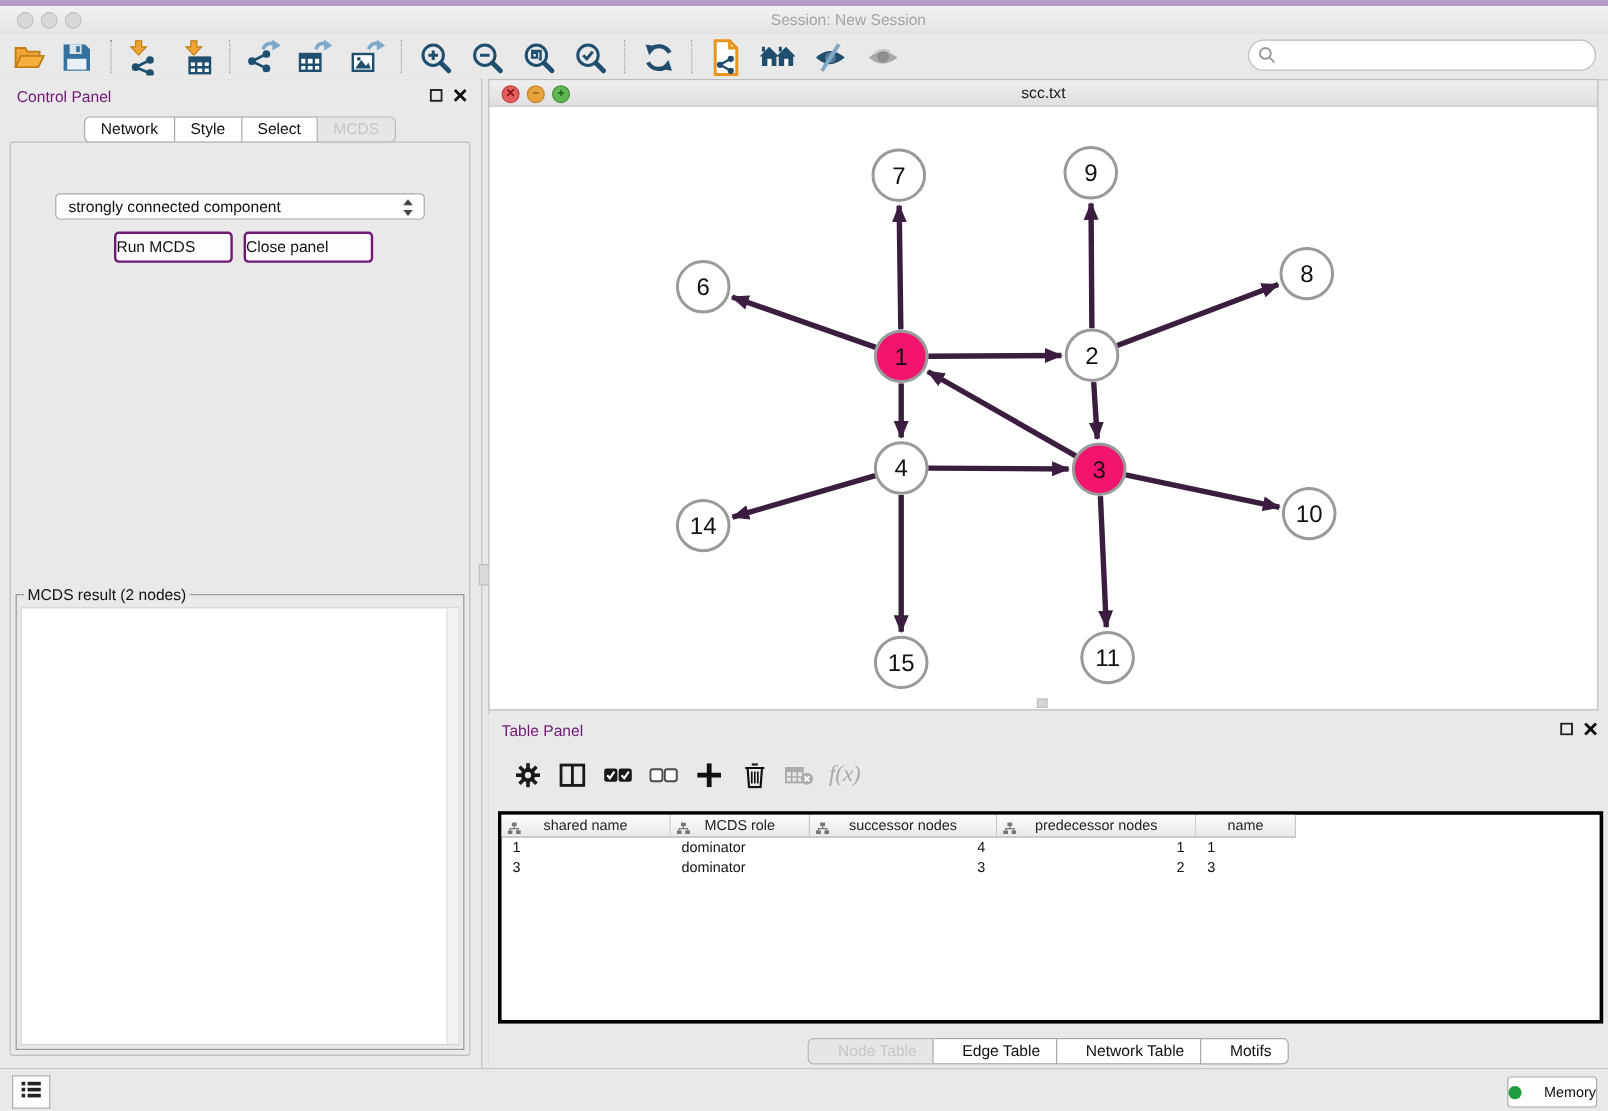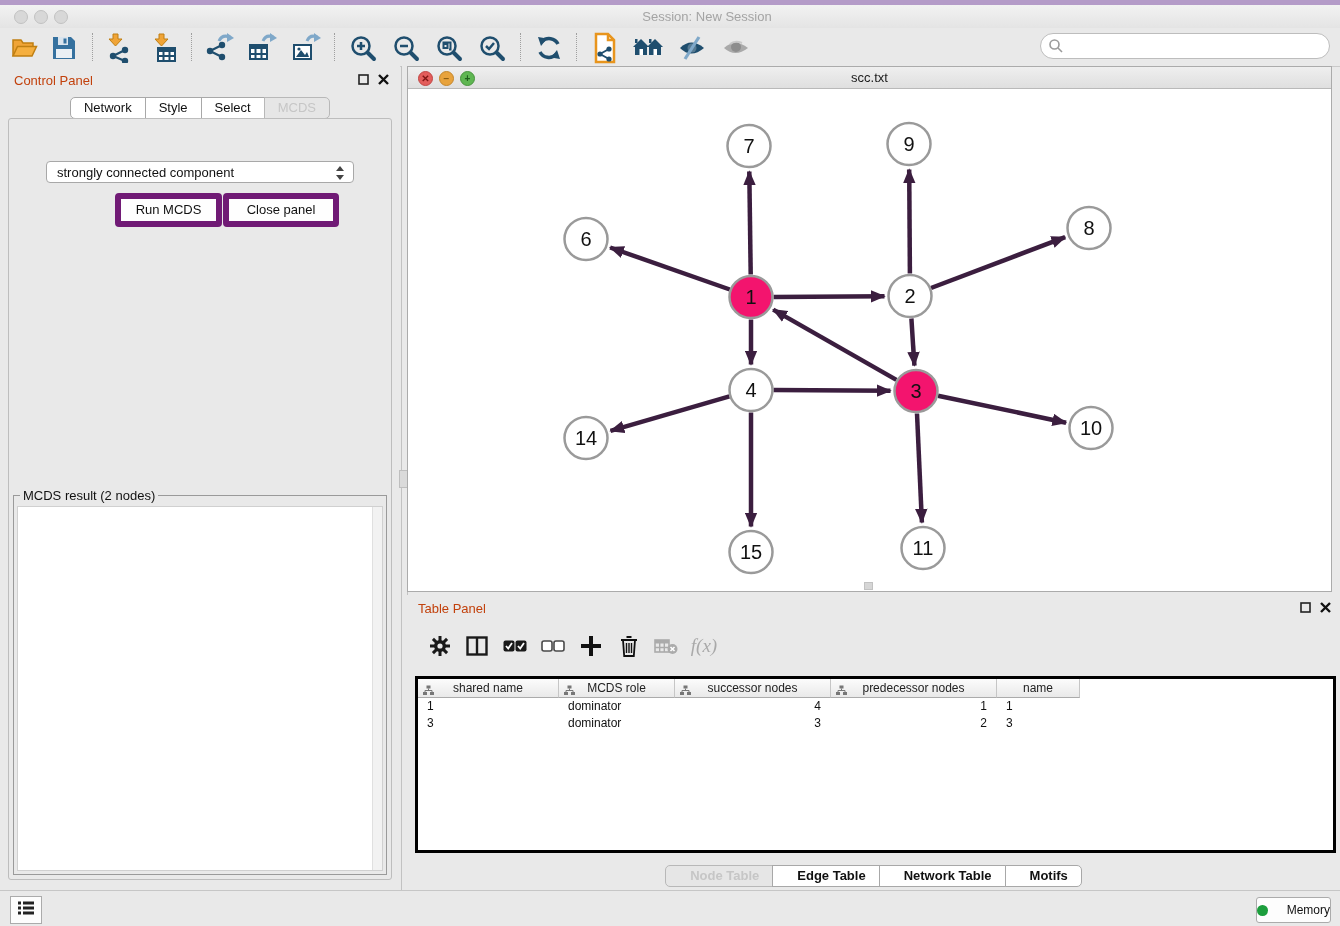--- a/index.html
+++ b/index.html
@@ -17,32 +17,32 @@
   #win-title{width:100%;text-align:center;line-height:23px;font-size:13px;color:#A4A4A4;padding-left:37px;}
   
   #toolbar{left:0;top:28px;width:1340px;height:38px;background:#E9E9E9;border-bottom:1px solid #CACACA;}
   .tb-icon{position:absolute;top:4px;width:32px;height:32px;display:flex;align-items:center;justify-content:center;}
   .tb-sep{position:absolute;top:5px;height:28px;border-left:1px dotted #9F9F9F;width:0;}
   #search-wrap{position:absolute;left:1040px;top:5px;width:290px;height:26px;}
   #search-input{width:100%;height:100%;box-sizing:border-box;border:1px solid #BDBDBD;border-radius:13px;background:#fff;padding:0 10px 0 28px;font-size:13px;outline:none;}
   #search-icon-span{position:absolute;left:8px;top:5px;}
   
   #control-panel{left:0;top:66px;width:400px;height:824px;background:#E9E9E9;}
-  .panel-title{font-size:13px;color:#c2410c;}
+  .panel-title{font-size:13px;color:#701a75;}
   .panel-btn{position:absolute;top:7px;width:13px;height:13px;display:flex;align-items:center;justify-content:center;}
   .cp-tabs{position:absolute;top:31px;left:0;width:100%;display:flex;justify-content:center;}
   .tab{background:#fff;border:1px solid #A8A8A8;margin-left:-1px;padding:0 13px;height:20px;line-height:20px;font-size:13px;color:#111;}
   .tab.first{border-radius:5px 0 0 5px;margin-left:0;}
   .tab.last{border-radius:0 5px 5px 0;}
   .tab.selected{background:#E6E6E6;color:#C6C6C6;border-color:#B8B8B8;}
   #cp-content{position:absolute;left:8px;top:52px;width:382px;height:760px;border:1px solid #BDBDBD;border-radius:3px;background:#E9E9E9;}
   #opt-label{position:absolute;top:20px;width:100%;text-align:center;font-size:13px;color:#111;}
   #opt-dropdown{position:absolute;left:37px;top:42px;width:308px;height:22px;background:#fff;border:1px solid #A8A8A8;border-radius:4px;font-size:13px;line-height:22px;padding-left:10px;box-sizing:border-box;color:#111;}
   #dd-arrows{position:absolute;right:8px;top:3px;}
-  .push-btn{position:absolute;height:22px;background:#FEFEFE;border:6px solid #701a75;border-radius:4px;font-size:13px;text-align:center;line-height:22px;color:#111;margin-left:20px;}
+  .push-btn{position:absolute;height:22px;background:#FEFEFE;border:2px solid #701a75;border-radius:4px;font-size:13px;line-height:22px;color:#111;}
   #mcds-group{position:absolute;left:4px;top:376px;width:372px;height:378px;border:1px solid #9A9A9A;text-align:right;}
   #mcds-legend{position:absolute;top:-8px;left:6px;background:#E9E9E9;padding:0 3px;font-size:13px;color:#111;}
   #mcds-textarea{position:absolute;left:3px;top:10px;right:3px;bottom:3px;background:#fff;border:1px solid #D0D0D0;}
   #mcds-scroll{position:absolute;right:0;top:0;width:9px;height:100%;background:#F2F2F2;border-left:1px solid #E0E0E0;}
   .mcds-item{font-size:13px;color:#111;padding-left:5px;line-height:17px;}
   
   #splitter{left:401px;top:66px;width:5px;height:824px;background:#E9E9E9;border-left:1px solid #C2C2C2;border-right:1px solid #C2C2C2;}
   #splitter-handle{left:399px;top:470px;width:9px;height:16px;background:#DADADA;border:1px solid #BEBEBE;}
   
   #network-frame{left:407px;top:66px;width:925px;height:526px;border:1px solid #ABABAB;box-sizing:border-box;background:#fff;}
@@ -56,21 +56,21 @@
   #tp-toolbar{position:absolute;left:8px;top:30px;width:917px;height:44px;}
   .tp-icon{position:absolute;top:8px;width:26px;height:26px;display:flex;align-items:center;justify-content:center;}
   #node-table{position:absolute;left:8px;top:81px;width:915px;height:171px;background:#fff;border:3px solid #000000;}
   .th-row{position:absolute;left:0;top:0;height:19px;display:flex;}
   .th-cell{position:relative;height:19px;background:linear-gradient(#FCFCFC,#E9E9E9);border-right:1px solid #C6C6C6;border-bottom:1px solid #ABABAB;box-sizing:border-box;font-size:12px;color:#222;text-align:center;line-height:18px;}
   .th-tree{position:absolute;left:5px;top:4px;}
   .tr-row{position:absolute;left:0;height:17px;display:flex;font-size:12px;color:#111;}
   .td-cell{height:17px;line-height:17px;box-sizing:border-box;padding:0 10px 0 9px;overflow:hidden;}
   .td-r{text-align:right;}
   #tp-tabs{position:absolute;left:0;top:270px;width:100%;display:flex;justify-content:center;}
-  .tab.bold{font-weight:bold;padding-left:24px;}
+  .tab.bold{font-weight:normal;padding-left:24px;}
   
   #statusbar{left:0;top:890px;width:1340px;height:36px;background:#E9E9E9;border-top:1px solid #C6C6C6;}
   #tasks-button{position:absolute;left:10px;top:5px;width:30px;height:26px;background:#FDFDFD;border:1px solid #ABABAB;display:flex;align-items:center;justify-content:center;}
   #memory-button{position:absolute;right:9px;top:6px;width:73px;height:24px;background:#FDFDFD;border:1px solid #ABABAB;border-radius:3px;display:flex;align-items:center;justify-content:flex-end;gap:19px;font-size:12px;color:#111;}
   #memory-dot{width:11px;height:11px;border-radius:50%;}
 </style>
 </head>
 <body>
 
 <div id="purple-strip" class="abs"></div>

